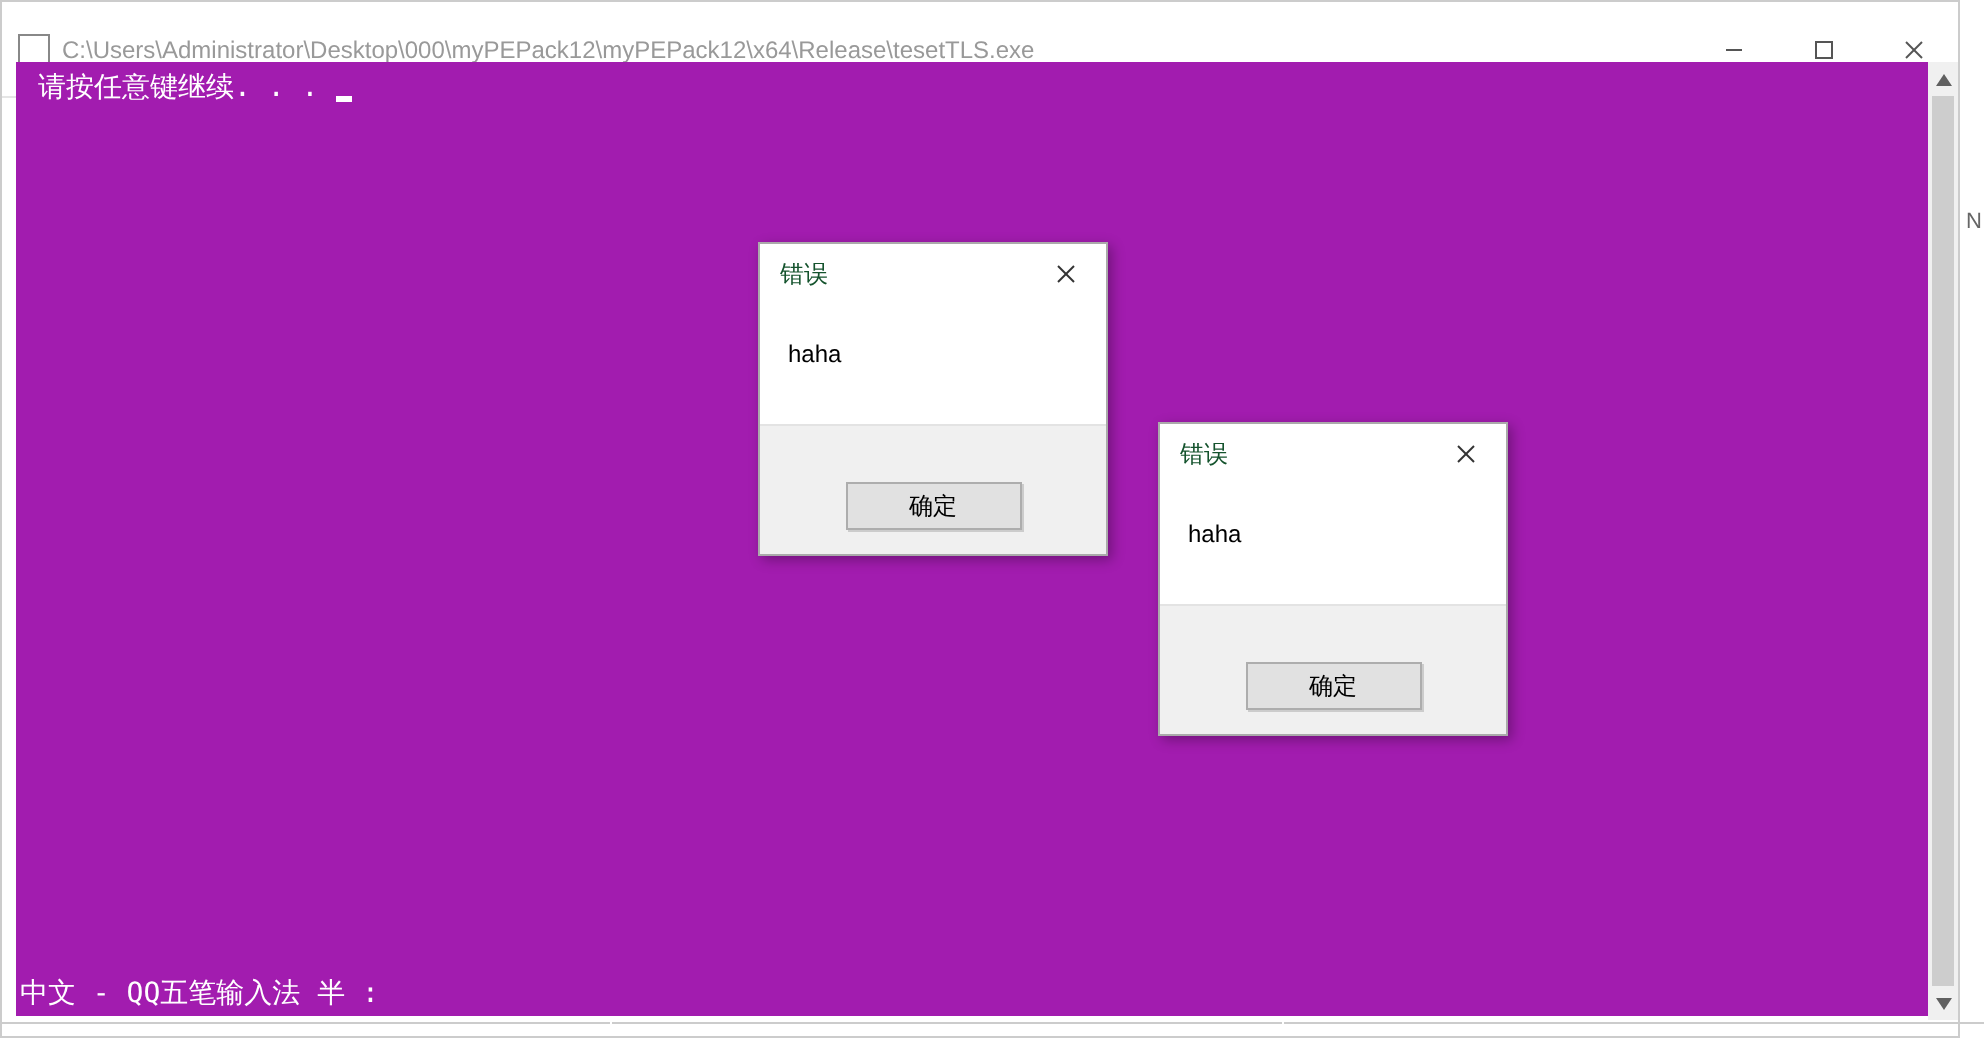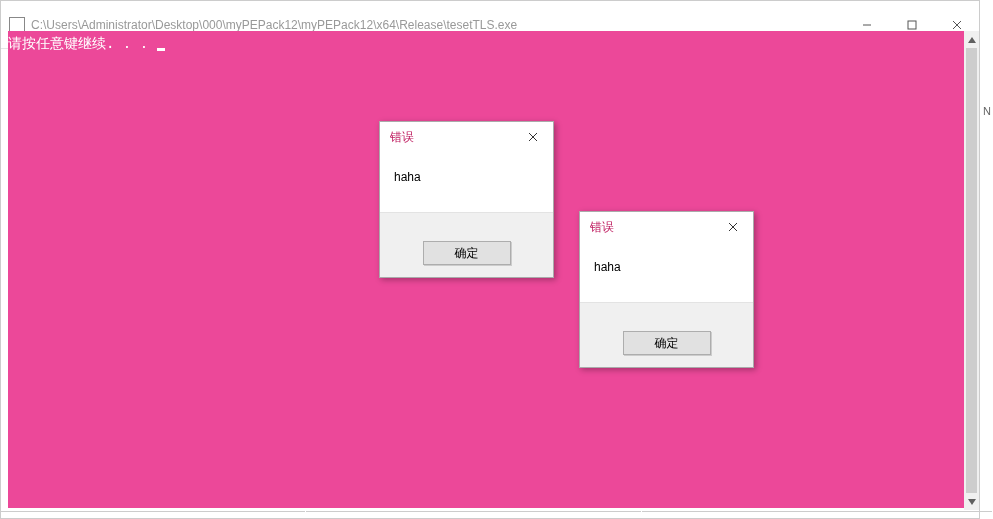--- a/index.html
+++ b/index.html
@@ -40,25 +40,25 @@
 .titlebar-btn {
   width: 45px; height: 29px;
   display: flex; align-items: center; justify-content: center;
   color: #777; font-size: 11px;
   cursor: pointer;
 }
 .titlebar-btn svg { stroke: #555; stroke-width: 1; fill: none; }
 .console-area {
   position: absolute;
   left: 7px; top: 30px; right: 15px; bottom: 10px;
-  background: #ec4899;
+  background: #a21caf;
   color: #fff;
   font-family: "SimSun", "Consolas", monospace;
   font-size: 14px;
-  padding: 4px 0;
+  padding: 4px 11px;
 }
 .console-line1 { white-space: pre; }
 .cursor {
   display: inline-block;
   width: 8px; height: 3px;
   background: #fff;
   vertical-align: bottom;
   margin-bottom: 2px;
 }
 .console-bottom {
@@ -98,21 +98,21 @@
   border: 1px solid #aaa;
   box-shadow: 2px 2px 6px rgba(0,0,0,0.3);
 }
 .dialog1 { left: 378px; top: 120px; }
 .dialog2 { left: 578px; top: 210px; }
 .dialog-titlebar {
   height: 30px;
   display: flex;
   align-items: center;
   padding: 0 6px 0 10px;
-  color: #be185d;
+  color: #14532d;
   font-size: 12px;
 }
 .dialog-title { flex: 1; }
 .dialog-close {
   width: 28px; height: 22px;
   display: flex; align-items: center; justify-content: center;
   cursor: pointer;
 }
 .dialog-close svg { stroke: #333; stroke-width: 1; }
 .dialog-body {
@@ -180,20 +180,21 @@
         <svg width="10" height="10">
             <line x1="1" y1="1" x2="9" y2="9"></line>
             <line x1="9" y1="1" x2="1" y2="9"></line>
           </svg>
       </div>
     </div>
   </div>
 
   <div class="console-area">
     <span class="console-line1">请按任意键继续. . . </span><span class="cursor"></span>
+    <div class="console-bottom">中文 - QQ五笔输入法 半 :</div>
   </div>
 
   <div class="scrollbar">
     <div class="scroll-up">
       <svg width="8" height="6">
           <polygon points="4,0 8,6 0,6"></polygon>
         </svg>
     </div>
     <div class="scroll-track">
       <div class="scroll-thumb"></div>

